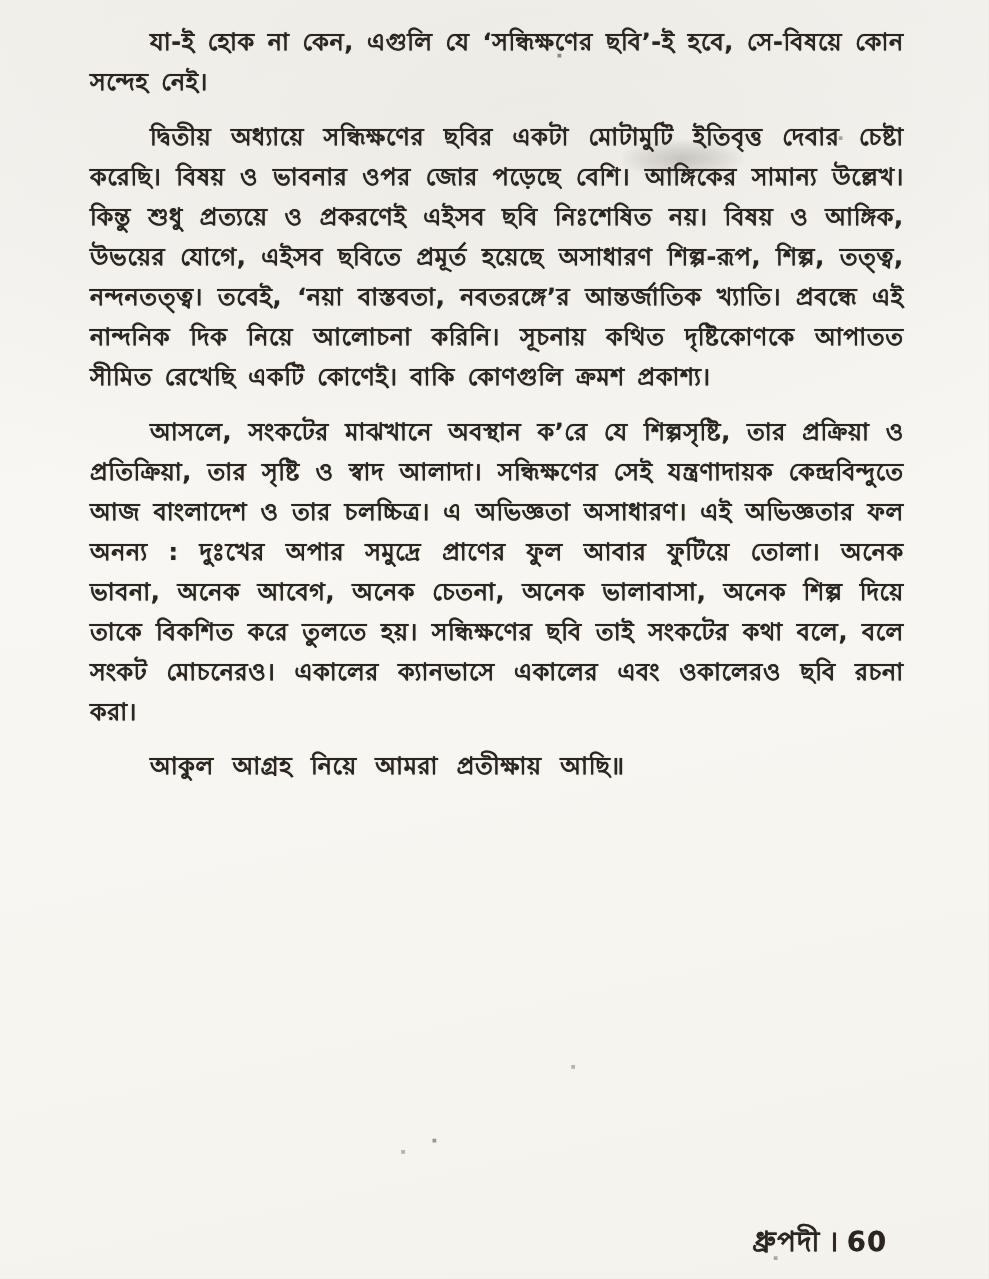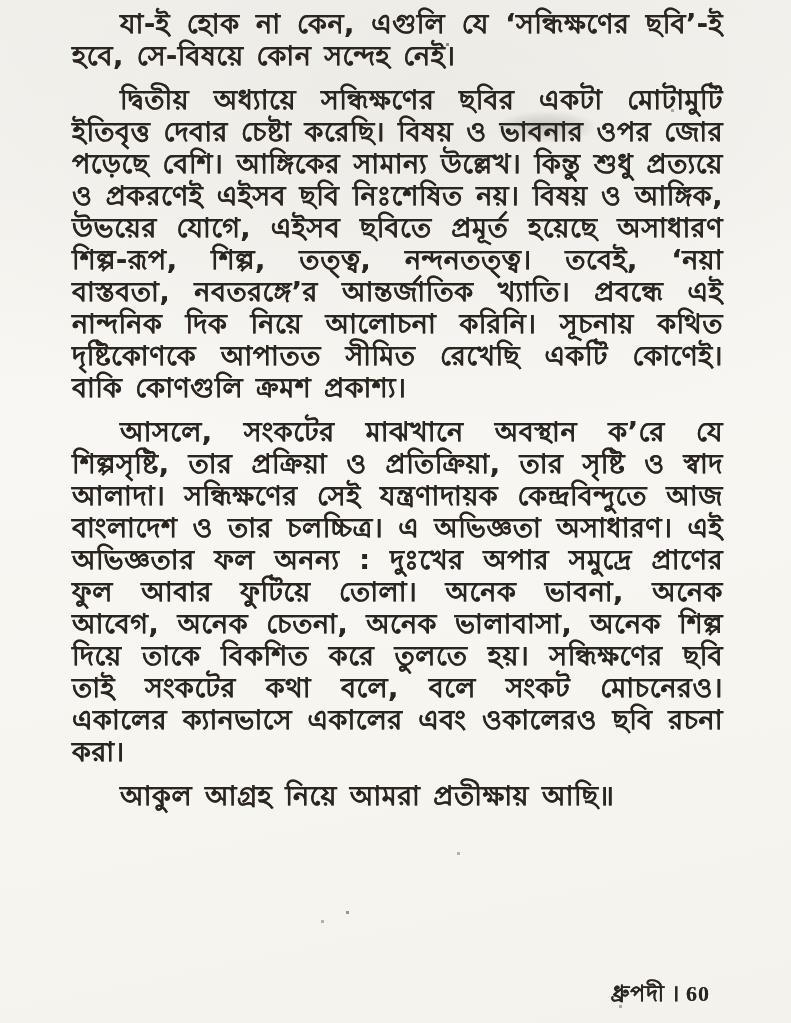--- a/index.html
+++ b/index.html
@@ -45,53 +45,54 @@
       347px 912px 0 1px rgba(60,55,48,0.5),
       322px 921px 0 1px rgba(60,55,48,0.35),
       620px 1006px 0 1px rgba(60,55,48,0.4),
       828px 236px 0 1px rgba(60,55,48,0.3),
       458px 853px 0 1px rgba(60,55,48,0.35);
   }
 
   .content {
     position: absolute;
     left: 72px;
-    top: 8px;
+    top: 18px;
     width: 651px;
-    font-size: 27px;
+    font-size: 19px;
     line-height: 32px;
     font-weight: 600;
     text-align: justify;
     letter-spacing: 0.5px;
     word-spacing: 3px;
   }
 
   .para {
     margin: 0 0 12px 0;
     text-indent: 48px;
     text-shadow: 0 0 0.6px rgba(42,37,30,0.7);
   }
 
   .para.closing {
     margin-bottom: 0;
+    font-family: Liberation Mono, monospace;
   }
 
   .footer {
     position: absolute;
     right: 78px;
     bottom: 10px;
     font-size: 22px;
     font-weight: 600;
     letter-spacing: 1px;
     color: #2a251e;
     text-shadow: 0 0 0.6px rgba(42,37,30,0.7);
     white-space: nowrap;
   }
 
-  .footer span { padding: 0 3px; font-family: Liberation Serif, serif; }
+  .footer span { padding: 0 3px; }
 </style>
 </head>
 <body>
 
 <div class="page">
 
   <div class="smudge"></div>
   <div class="specks"></div>
 
   <div class="content">

